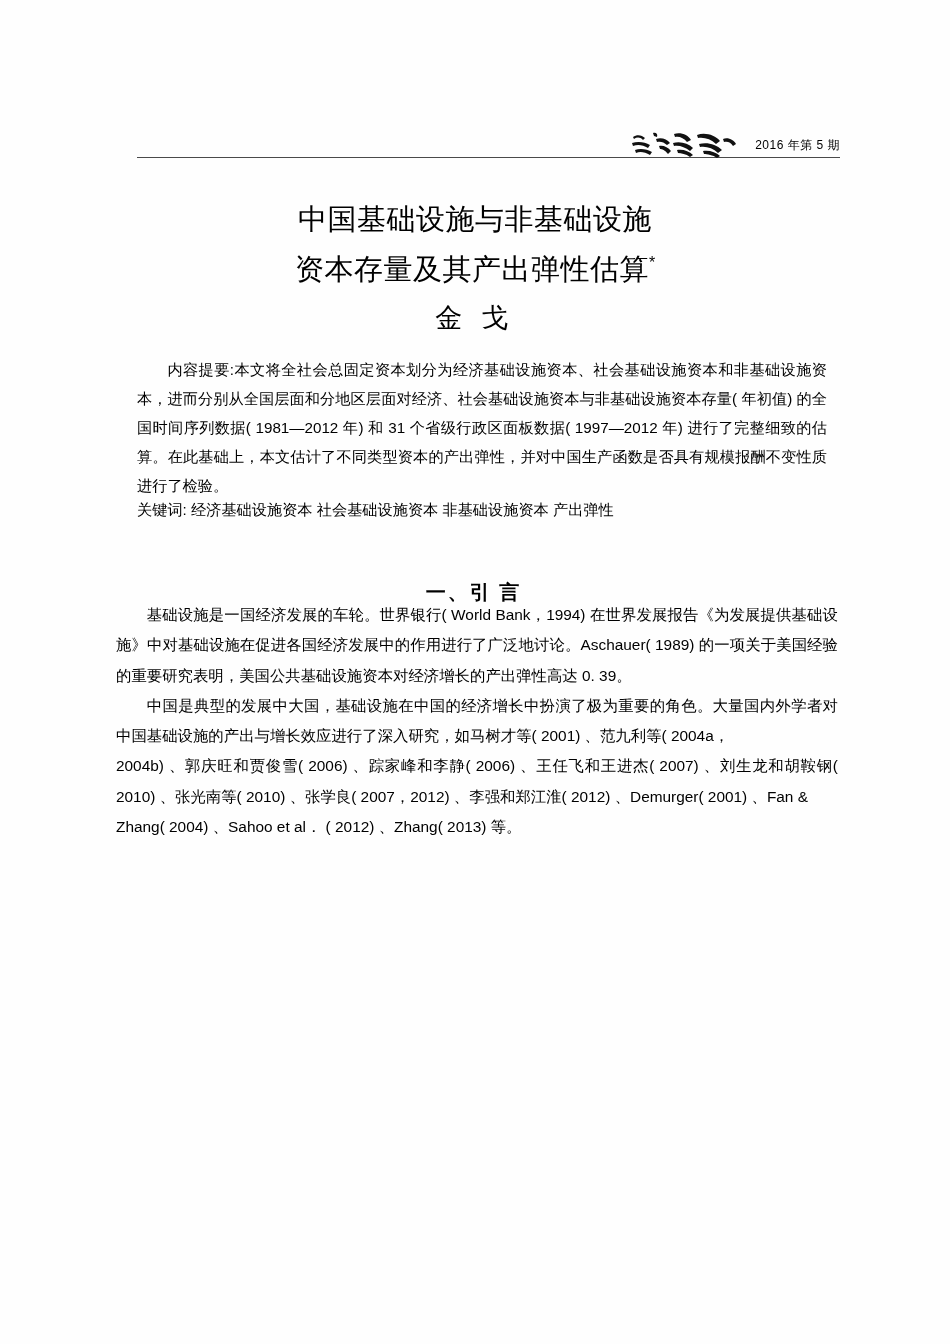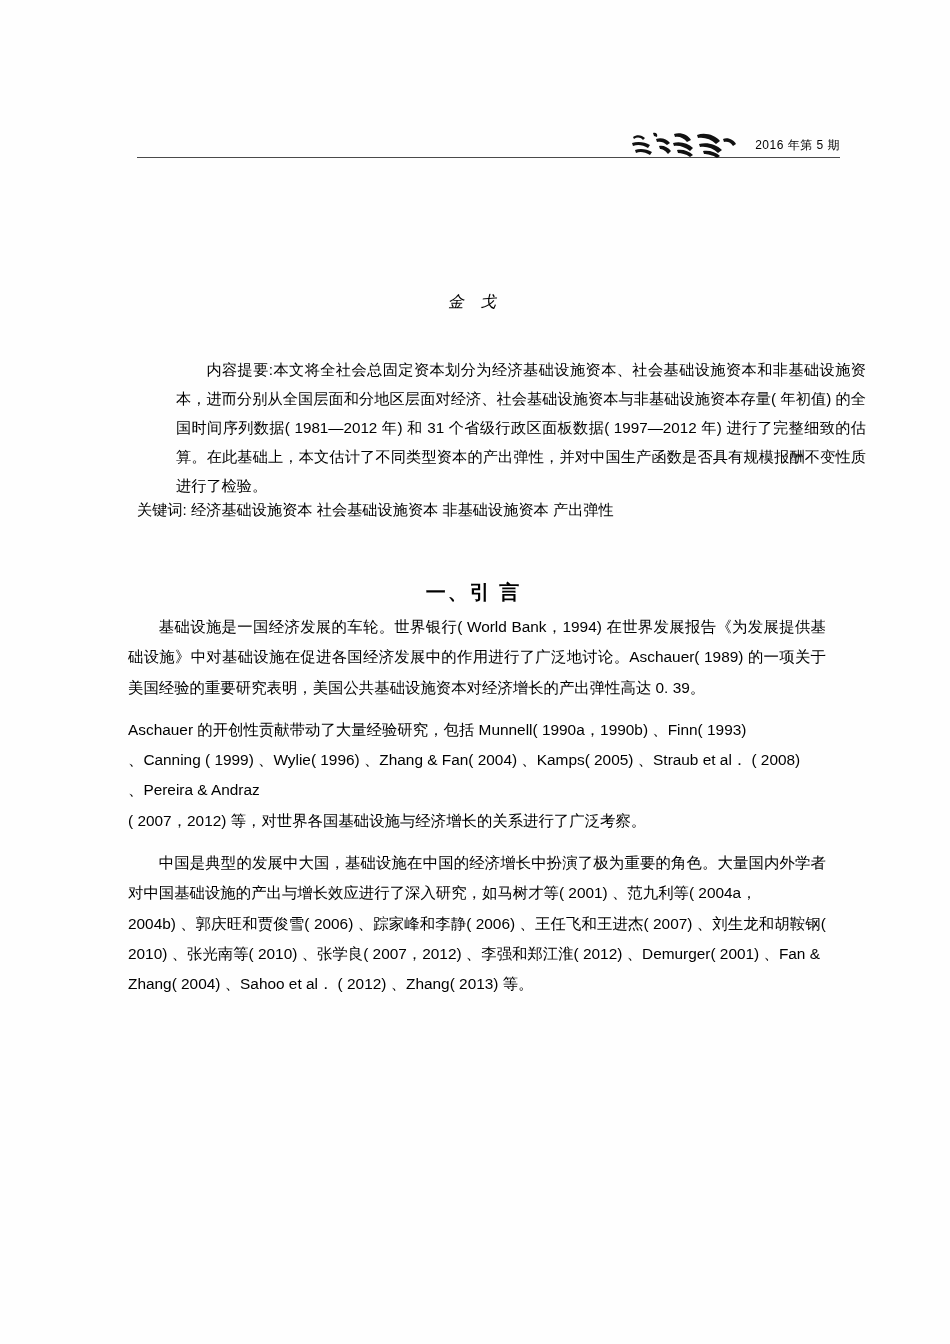--- a/index.html
+++ b/index.html
@@ -63,38 +63,36 @@
   }
   .title .star {
     font-size: 16px;
     vertical-align: super;
     letter-spacing: 0;
   }
   .author {
     position: absolute;
     left: 0;
     right: 0;
-    top: 292px;
+    top: 300px;
     text-align: center;
-    font-size: 16px;
+    font-size: 27px;
     letter-spacing: 6px;
-    font-style: italic;
   }
 
   
   .abstract {
     position: absolute;
     left: 137px;
     top: 355px;
     width: 690px;
     font-size: 15.2px;
     line-height: 29px;
     text-align: justify;
     text-justify: inter-ideograph;
-    margin-left: 39px;
   }
   .abstract .lead {
     padding-left: 2em;
   }
   .keywords {
     position: absolute;
     left: 137px;
     top: 495px;
     width: 690px;
     font-size: 15.2px;
@@ -118,21 +116,21 @@
     position: absolute;
     left: 116px;
     top: 600px;
     width: 722px;
     font-size: 15.4px;
     line-height: 30.3px;
     text-align: justify;
     text-justify: inter-ideograph;
   }
   .body p {
-    margin: 12px;
+    margin: 0;
     white-space: pre-wrap;
   }
   .body p.ind {
     text-indent: 2em;
   }
   .body p.flow {
     text-indent: 0;
   }
 </style>
 </head>
@@ -156,38 +154,38 @@
           <path d="M68 6 C76 3, 86 6, 91 12 L87 15 C82 10, 75 8, 69 9 Z"></path>
           <path d="M70 15 C78 13, 87 15, 93 21 L89 24 C84 19, 77 17, 71 18 Z"></path>
           <path d="M74 22 C80 21, 87 23, 91 27 L88 29 C84 26, 78 25, 75 25 Z"></path>
           <path d="M94 10 C99 8, 105 11, 107 15 L104 17 C102 13, 98 12, 95 13 Z"></path>
         </g>
       </svg>
     </span>
     <span class="issue-line">2016 年第 5 期</span>
   </div>
 
+  <h1 class="title">
+    <span>中国基础设施与非基础设施</span><br>
+    <span>资本存量及其产出弹性估算</span><span class="star">*</span>
+  </h1>
 
   <div class="author">金 戈</div>
 
   <div class="abstract">
     <span class="lead">内容提要:</span><span>本文将全社会总固定资本划分为经济基础设施资本、社会基础设施资本和非基础设施资本，进而分别从全国层面和分地区层面对经济、社会基础设施资本与非基础设施资本存量( 年初值) 的全国时间序列数据( 1981—2012 年) 和 31 个省级行政区面板数据( 1997—2012 年) 进行了完整细致的估算。在此基础上，本文估计了不同类型资本的产出弹性，并对中国生产函数是否具有规模报酬不变性质进行了检验。</span>
   </div>
 
   <div class="keywords">
     <span>关键词:</span>
     <span>经济基础设施资本 社会基础设施资本 非基础设施资本 产出弹性</span>
   </div>
 
   <h2 class="sec-head">一、引 言</h2>
 
   <div class="body">
     <p class="ind">基础设施是一国经济发展的车轮。世界银行( World Bank，1994) 在世界发展报告《为发展提供基础设施》中对基础设施在促进各国经济发展中的作用进行了广泛地讨论。Aschauer( 1989) 的一项关于美国经验的重要研究表明，美国公共基础设施资本对经济增长的产出弹性高达 0. 39。</p>
-    <p class="flow">Aschauer 的开创性贡献带动了大量经验研究，包括 Munnell( 1990a，1990b) 、Finn( 1993)
-、Canning ( 1999) 、Wylie( 1996) 、Zhang &amp; Fan( 2004) 、Kamps( 2005) 、Straub et al． ( 2008)
-、Pereira &amp; Andraz
-( 2007，2012) 等，对世界各国基础设施与经济增长的关系进行了广泛考察。</p>
     <p class="ind">中国是典型的发展中大国，基础设施在中国的经济增长中扮演了极为重要的角色。大量国内外学者对中国基础设施的产出与增长效应进行了深入研究，如马树才等( 2001) 、范九利等( 2004a，
 2004b) 、郭庆旺和贾俊雪( 2006) 、踪家峰和李静( 2006) 、王任飞和王进杰( 2007) 、刘生龙和胡鞍钢( 2010) 、张光南等( 2010) 、张学良( 2007，2012) 、李强和郑江淮( 2012) 、Demurger( 2001) 、Fan &amp;
 Zhang( 2004) 、Sahoo et al． ( 2012) 、Zhang( 2013) 等。</p>
   </div>
 
 </div>
 
 </body></html>

